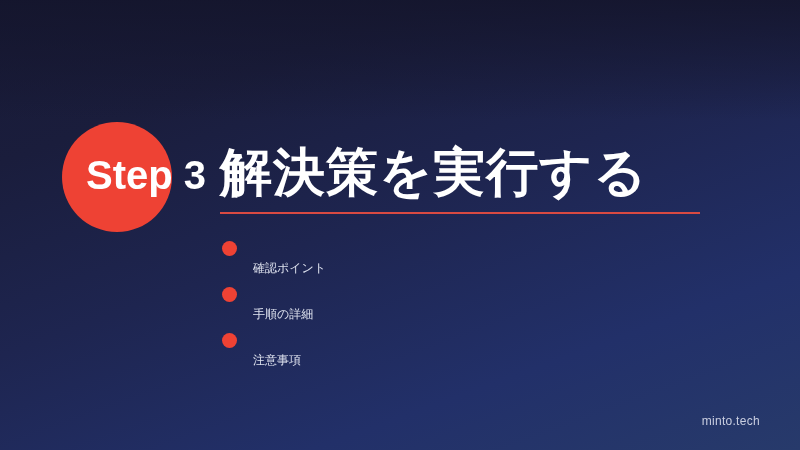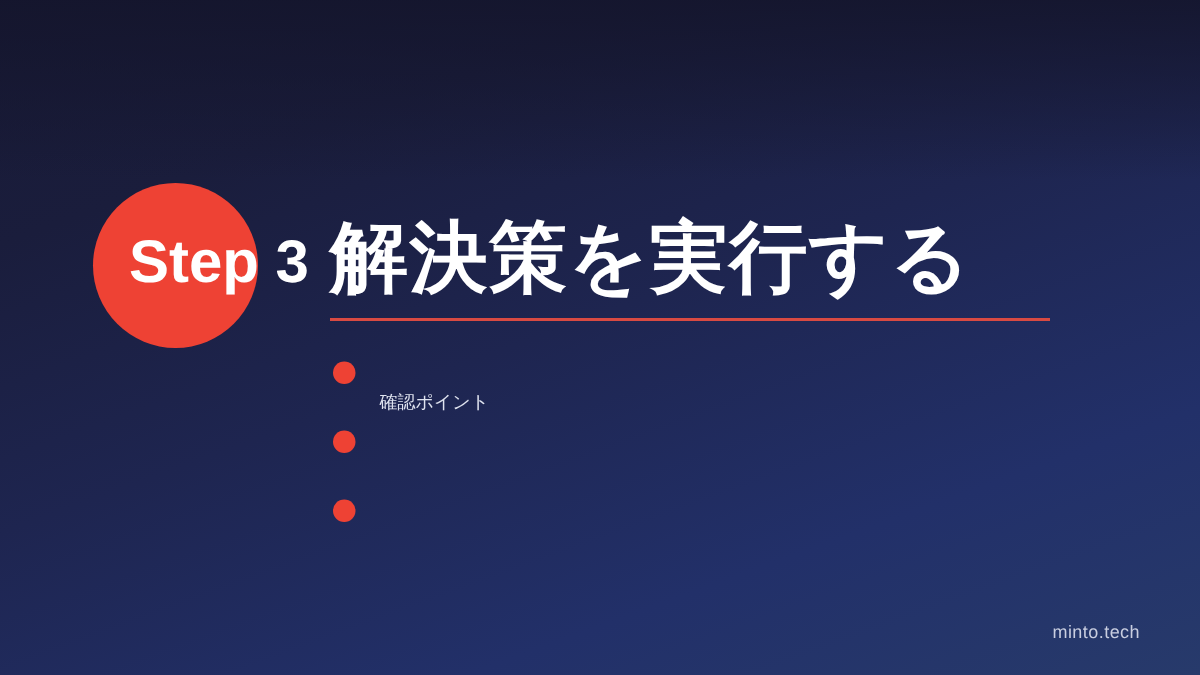--- a/index.html
+++ b/index.html
@@ -135,23 +135,25 @@
 
   <div class="bullets">
 
     <div class="bullet-row">
       <span class="bullet-dot"></span>
       <span class="bullet-text">確認ポイント</span>
     </div>
 
     <div class="bullet-row">
       <span class="bullet-dot"></span>
+      <span class="bullet-text">手順の詳細</span>
     </div>
 
     <div class="bullet-row">
       <span class="bullet-dot"></span>
+      <span class="bullet-text">注意事項</span>
     </div>
 
   </div>
 
   <div class="footer">minto.tech</div>
 
 </div>
 
 </body></html>

